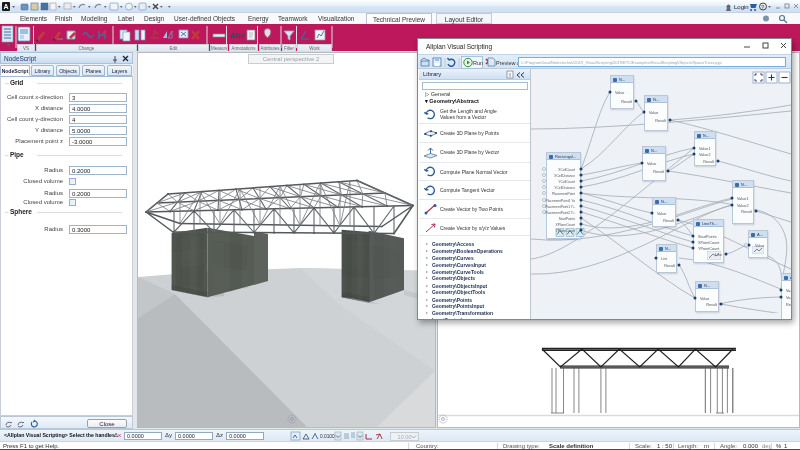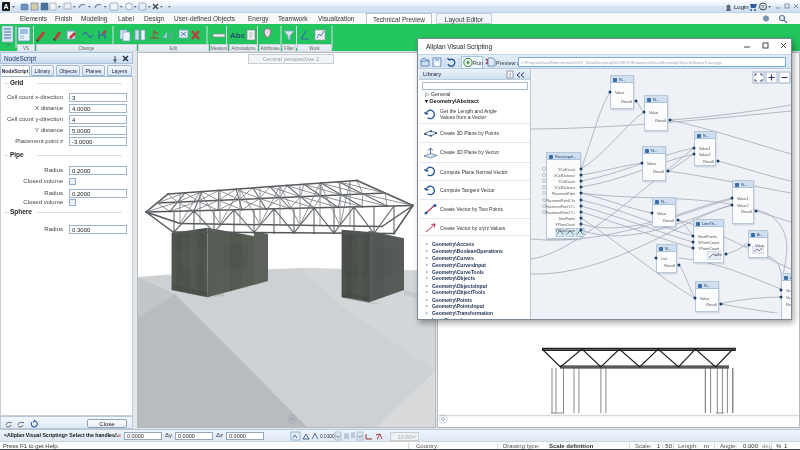--- a/index.html
+++ b/index.html
@@ -1,21 +1,21 @@
 <!DOCTYPE html>
 <html><head><meta charset="utf-8"><style>
 *{margin:0;padding:0;box-sizing:border-box;}
 html,body{width:800px;height:450px;overflow:hidden;font-family:"Liberation Sans",sans-serif;}
 #stage{position:absolute;left:0;top:0;width:800px;height:450px;background:#e4e7ea;overflow:hidden;}
 .abs{position:absolute;}
 
 #qat{left:0;top:0;width:800px;height:13px;background:linear-gradient(#fdfeff,#e7f0fa 45%,#d6e5f4 55%,#cfe0f2);border-bottom:1px solid #c2d3e6;}
 #menurow{left:0;top:13px;width:800px;height:11px;background:#f7f9fb;}
 .mtab{position:absolute;top:0;height:11px;line-height:11px;font-size:6.5px;color:#333;}
-#ribbon{left:0;top:24px;width:800px;height:28px;background:#22c55e;border-bottom:1px solid #d7dde4;}
+#ribbon{left:0;top:24px;width:800px;height:28px;background:#be185d;border-bottom:1px solid #d7dde4;}
 #grouplabels{left:0;top:44px;width:336px;height:7px;}
 .glab{position:absolute;top:0;height:7px;line-height:7px;font-size:4.5px;color:#666;text-align:center;background:linear-gradient(#edf1f6,#dfe6ee);border:1px solid #c9d2dc;border-bottom:none;}
 
 #palette{left:0;top:52px;width:133px;height:377px;background:#f0f3f7;}
 #pal-title{left:0;top:0;width:133px;height:12px;background:linear-gradient(#e8f1fa,#c9dcf0);border:1px solid #a9c2dc;font-size:6.5px;color:#1b3a66;line-height:12px;padding-left:3px;}
 #pal-tabs{left:0;top:12px;width:133px;height:12px;background:#eef2f7;}
 .ptab{position:absolute;top:1px;height:11px;line-height:11px;font-size:5.2px;color:#224;text-align:center;background:linear-gradient(#f3f8fd,#d8e6f4);border:1px solid #9fb8d4;border-radius:2px 2px 0 0;}
 .ptab.active{background:#fff;border-bottom:1px solid #fff;font-weight:bold;}
 #pal-body{left:0;top:24px;width:133px;height:340px;background:#fff;border:1px solid #c8cfd8;border-top:1px solid #9fb8d4;}
 .sect{position:absolute;left:4px;font-size:6.5px;font-weight:bold;color:#222;}

